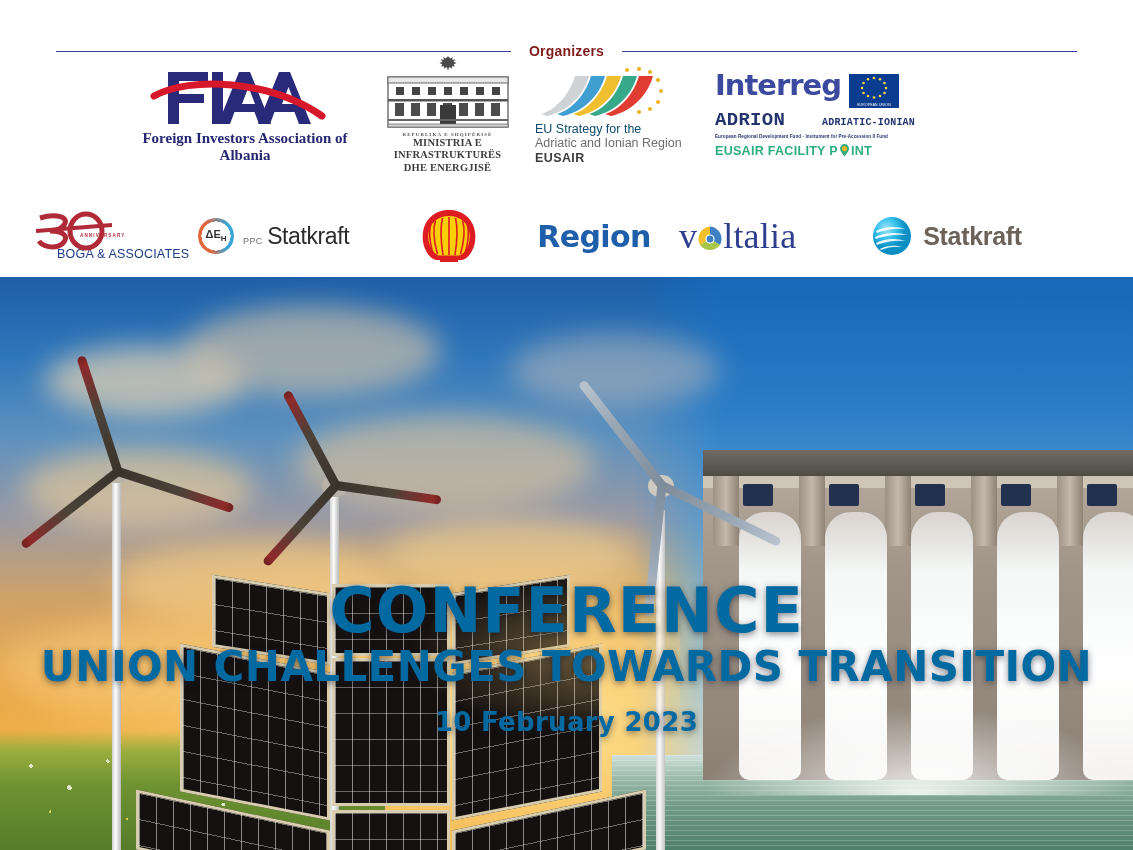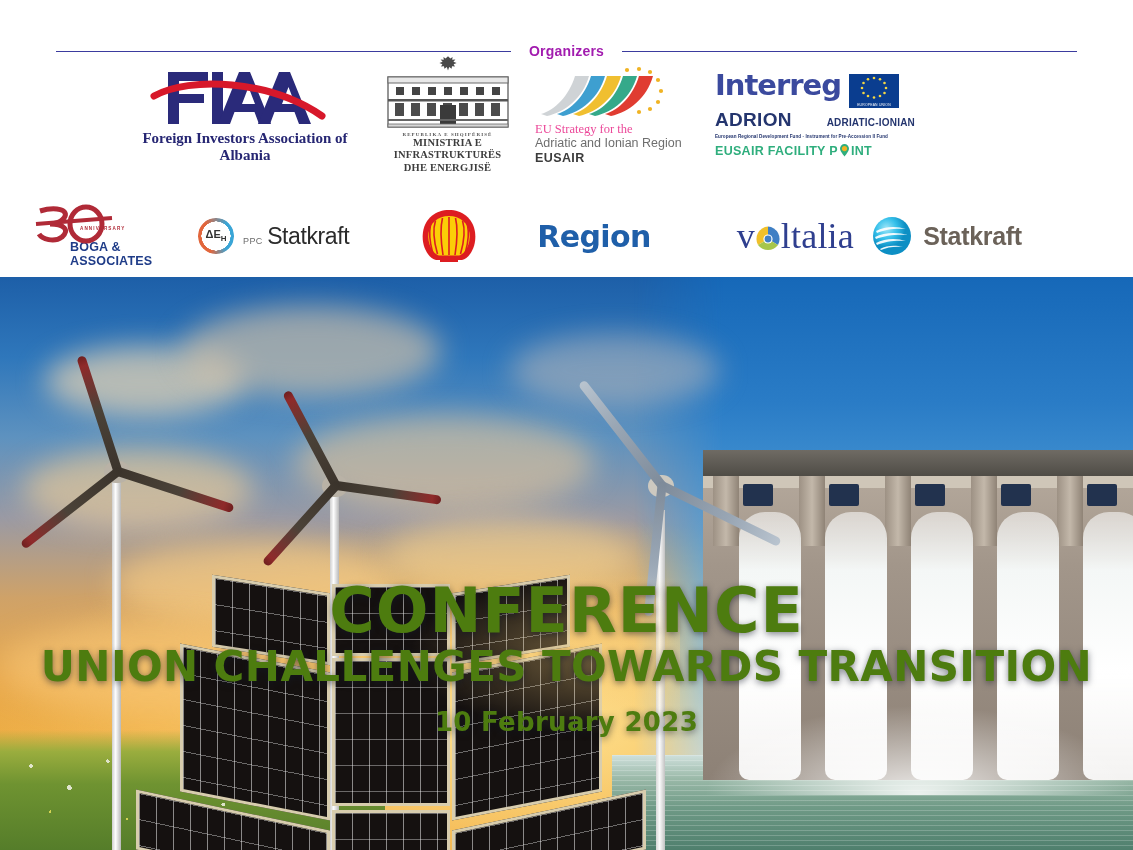--- a/index.html
+++ b/index.html
@@ -16,21 +16,21 @@
   .credits { position:absolute; top:0; left:0; width:1133px; height:277px; background:#fff; }
 
   .section-head {
     position:absolute; left:0; width:1133px;
     display:flex; align-items:center; justify-content:center; gap:18px;
   }
   .section-head .rule { height:1px; background:#3b3b9e; flex:0 0 auto; }
   .section-head .rule.left { width:455px; }
   .section-head .rule.right { width:455px; }
   .section-head .lbl {
-    color:#a21caf; font-size:14px; font-weight:700; letter-spacing:.2px;
+    color:#7f1d1d; font-size:14px; font-weight:700; letter-spacing:.2px;
     white-space:nowrap;
   }
 
   .logo-row { position:absolute; left:0; width:1133px; display:flex; align-items:center; }
 
   
   .fiaa { position:relative; width:230px; text-align:center; }
   .fiaa .mark { position:relative; height:62px; }
   .fiaa .mark svg { display:block; margin:0 auto; }
   .fiaa .cap { color:#262673; font-family:"Liberation Serif", serif; font-weight:700; font-size:15px; margin-top:2px; }
@@ -38,61 +38,61 @@
   
   .ministry { width:175px; text-align:center; color:#4a4a4a; }
   .ministry .crest { display:block; margin:0 auto 3px; }
   .ministry .bldg { display:block; margin:0 auto; }
   .ministry .t1 { font-family:"Liberation Serif", serif; font-size:5px; letter-spacing:1.1px; font-weight:700; margin-top:3px; color:#555; }
   .ministry .t2 { font-family:"Liberation Serif", serif; font-size:10.5px; font-weight:700; line-height:1.18; color:#3d3d3d; letter-spacing:.2px; }
 
   
   .eusair { width:180px; }
   .eusair .mark { height:58px; position:relative; }
-  .eusair .l1 { font-size:12.5px; color:#ec4899; line-height:1.16;font-family:Liberation Serif, serif; }
+  .eusair .l1 { font-size:12.5px; color:#0c4a6e; line-height:1.16; }
   .eusair .l2 { font-size:12.5px; color:#6e6e6e; line-height:1.16; }
   .eusair .l3 { font-size:12.5px; color:#3c3c3c; font-weight:700; letter-spacing:.4px; line-height:1.2; }
 
   
   .interreg { width:200px; }
   .ir-top { display:flex; align-items:flex-start; gap:8px; }
   .ir-word { font-size:29px; font-weight:700; color:#3b4a9e; letter-spacing:-1px; line-height:.92; font-family:"DejaVu Sans", sans-serif; }
   .ir-flag { width:50px; height:34px; background:#0a3d8f; position:relative; flex:0 0 auto; margin-top:2px; }
   .ir-flag .eutxt { position:absolute; bottom:1px; left:0; width:100%; text-align:center; color:#fff; font-size:3.4px; letter-spacing:.2px; }
-  .ir-2 { display:flex; align-items:baseline; justify-content:space-between; margin-top:1px; }
+  .ir-2 { display:flex; align-items:baseline; justify-content:space-between; margin-top:1px;font-family:Liberation Mono, monospace; }
   .ir-adrion { font-size:19px; font-weight:700; color:#24356e; letter-spacing:.3px; }
   .ir-ai { font-size:10px; font-weight:700; color:#24356e; letter-spacing:.2px; }
   .ir-fine { font-size:4.6px; font-weight:700; color:#24356e; letter-spacing:.05px; margin-top:3px; white-space:nowrap; }
   .ir-fp { font-size:12.5px; font-weight:700; color:#2fae7d; letter-spacing:.3px; margin-top:5px; display:flex; align-items:center; }
 
   
   .boga { width:165px; position:relative; }
   .boga .mark { position:relative; height:36px; }
   .boga .anniv { position:absolute; left:46px; top:22px; font-size:4.6px; font-weight:700; color:#b02a37; letter-spacing:1.1px; }
-  .boga .name { font-size:12.5px; font-weight:700; color:#1f3c88; letter-spacing:.2px; margin-left:36px; }
+  .boga .name { font-size:12.5px; font-weight:400; color:#1f3c88; letter-spacing:.2px; margin-left:23px; }
 
   .ppc { width:190px; display:flex; align-items:center; gap:10px; }
   .ppc .ring { width:34px; height:34px; border-radius:50%; border:1.6px solid #e2663c;
                display:flex; align-items:center; justify-content:center; position:relative;
                background:linear-gradient(#fff,#fff) padding-box; flex:0 0 auto; }
   .ppc .ring .gl { position:absolute; inset:-1.6px; border-radius:50%;
                    background:conic-gradient(from 200deg,#e2663c 0deg,#e2663c 120deg,#3aa5d6 200deg,#3aa5d6 300deg,#e2663c 360deg);
                    -webkit-mask:radial-gradient(circle, transparent 0 14.5px, #000 14.6px);
                    mask:radial-gradient(circle, transparent 0 14.5px, #000 14.6px); }
   .ppc .ring .dh { font-size:11px; color:#333; font-weight:700; z-index:1; }
   .ppc .ring .dh sub { font-size:8px; }
   .ppc .txt .p { font-size:9px; color:#6b6b6b; letter-spacing:.4px; line-height:1; }
   .ppc .txt .r { font-size:23px; color:#2b2b2b; letter-spacing:-.4px; line-height:1.05; font-weight:400; }
 
   .shell { width:120px; display:flex; justify-content:center; }
 
   .verbund { width:170px; text-align:center; font-size:30px; font-weight:700;
              color:#1f5fa9; letter-spacing:-.6px; font-family:"DejaVu Sans", sans-serif; }
 
-  .voltalia { width:175px; text-align:right; position:relative;
+  .voltalia { width:175px; text-align:left; position:relative;
               font-family:"Liberation Serif", serif; font-size:36px; color:#2f3f8f; letter-spacing:.2px; }
   .voltalia .dotwrap { display:inline-block; width:26px; height:26px; position:relative; vertical-align:-4px; }
 
   .statkraft { width:185px; display:flex; align-items:center; gap:10px; justify-content:center; }
   .statkraft .nm { font-size:25px; font-weight:700; color:#6b6259; letter-spacing:-.3px; }
 
   
   .hero { position:absolute; left:0; top:277px; width:1133px; height:573px; overflow:hidden; }
 
   .sky {
@@ -161,21 +161,21 @@
   .panel { position:absolute; background:#151110; border:3px solid #d8cdae;
            background-image:
              repeating-linear-gradient(to right, rgba(235,235,235,.55) 0 1px, transparent 1px 17px),
              repeating-linear-gradient(to bottom, rgba(225,225,225,.42) 0 1px, transparent 1px 26px);
   }
   .panel-glow { position:absolute; inset:0; pointer-events:none;
     background:radial-gradient(ellipse 55% 45% at 86% 30%, rgba(255,214,130,.40), rgba(255,200,110,0) 62%); }
 
   
   .title-block { position:absolute; left:0; top:302px; width:1133px; text-align:center;
-                 color:#4d7c0f; text-shadow:0 2px 7px rgba(20,25,40,.55); z-index:30; }
+                 color:#0369a1; text-shadow:0 2px 7px rgba(20,25,40,.55); z-index:30; }
   .t-conf { font-size:62px; font-weight:700; letter-spacing:1px; line-height:1.04;
             font-family:"DejaVu Sans", sans-serif; }
   .t-sub { font-size:42px; font-weight:700; letter-spacing:.4px; line-height:1.07;
            font-family:"DejaVu Sans", sans-serif; margin-top:2px; }
   .t-date { font-size:26px; font-weight:700; letter-spacing:.3px; margin-top:17px;
             font-family:"DejaVu Sans", sans-serif; }
 </style>
 </head>
 <body>
 

